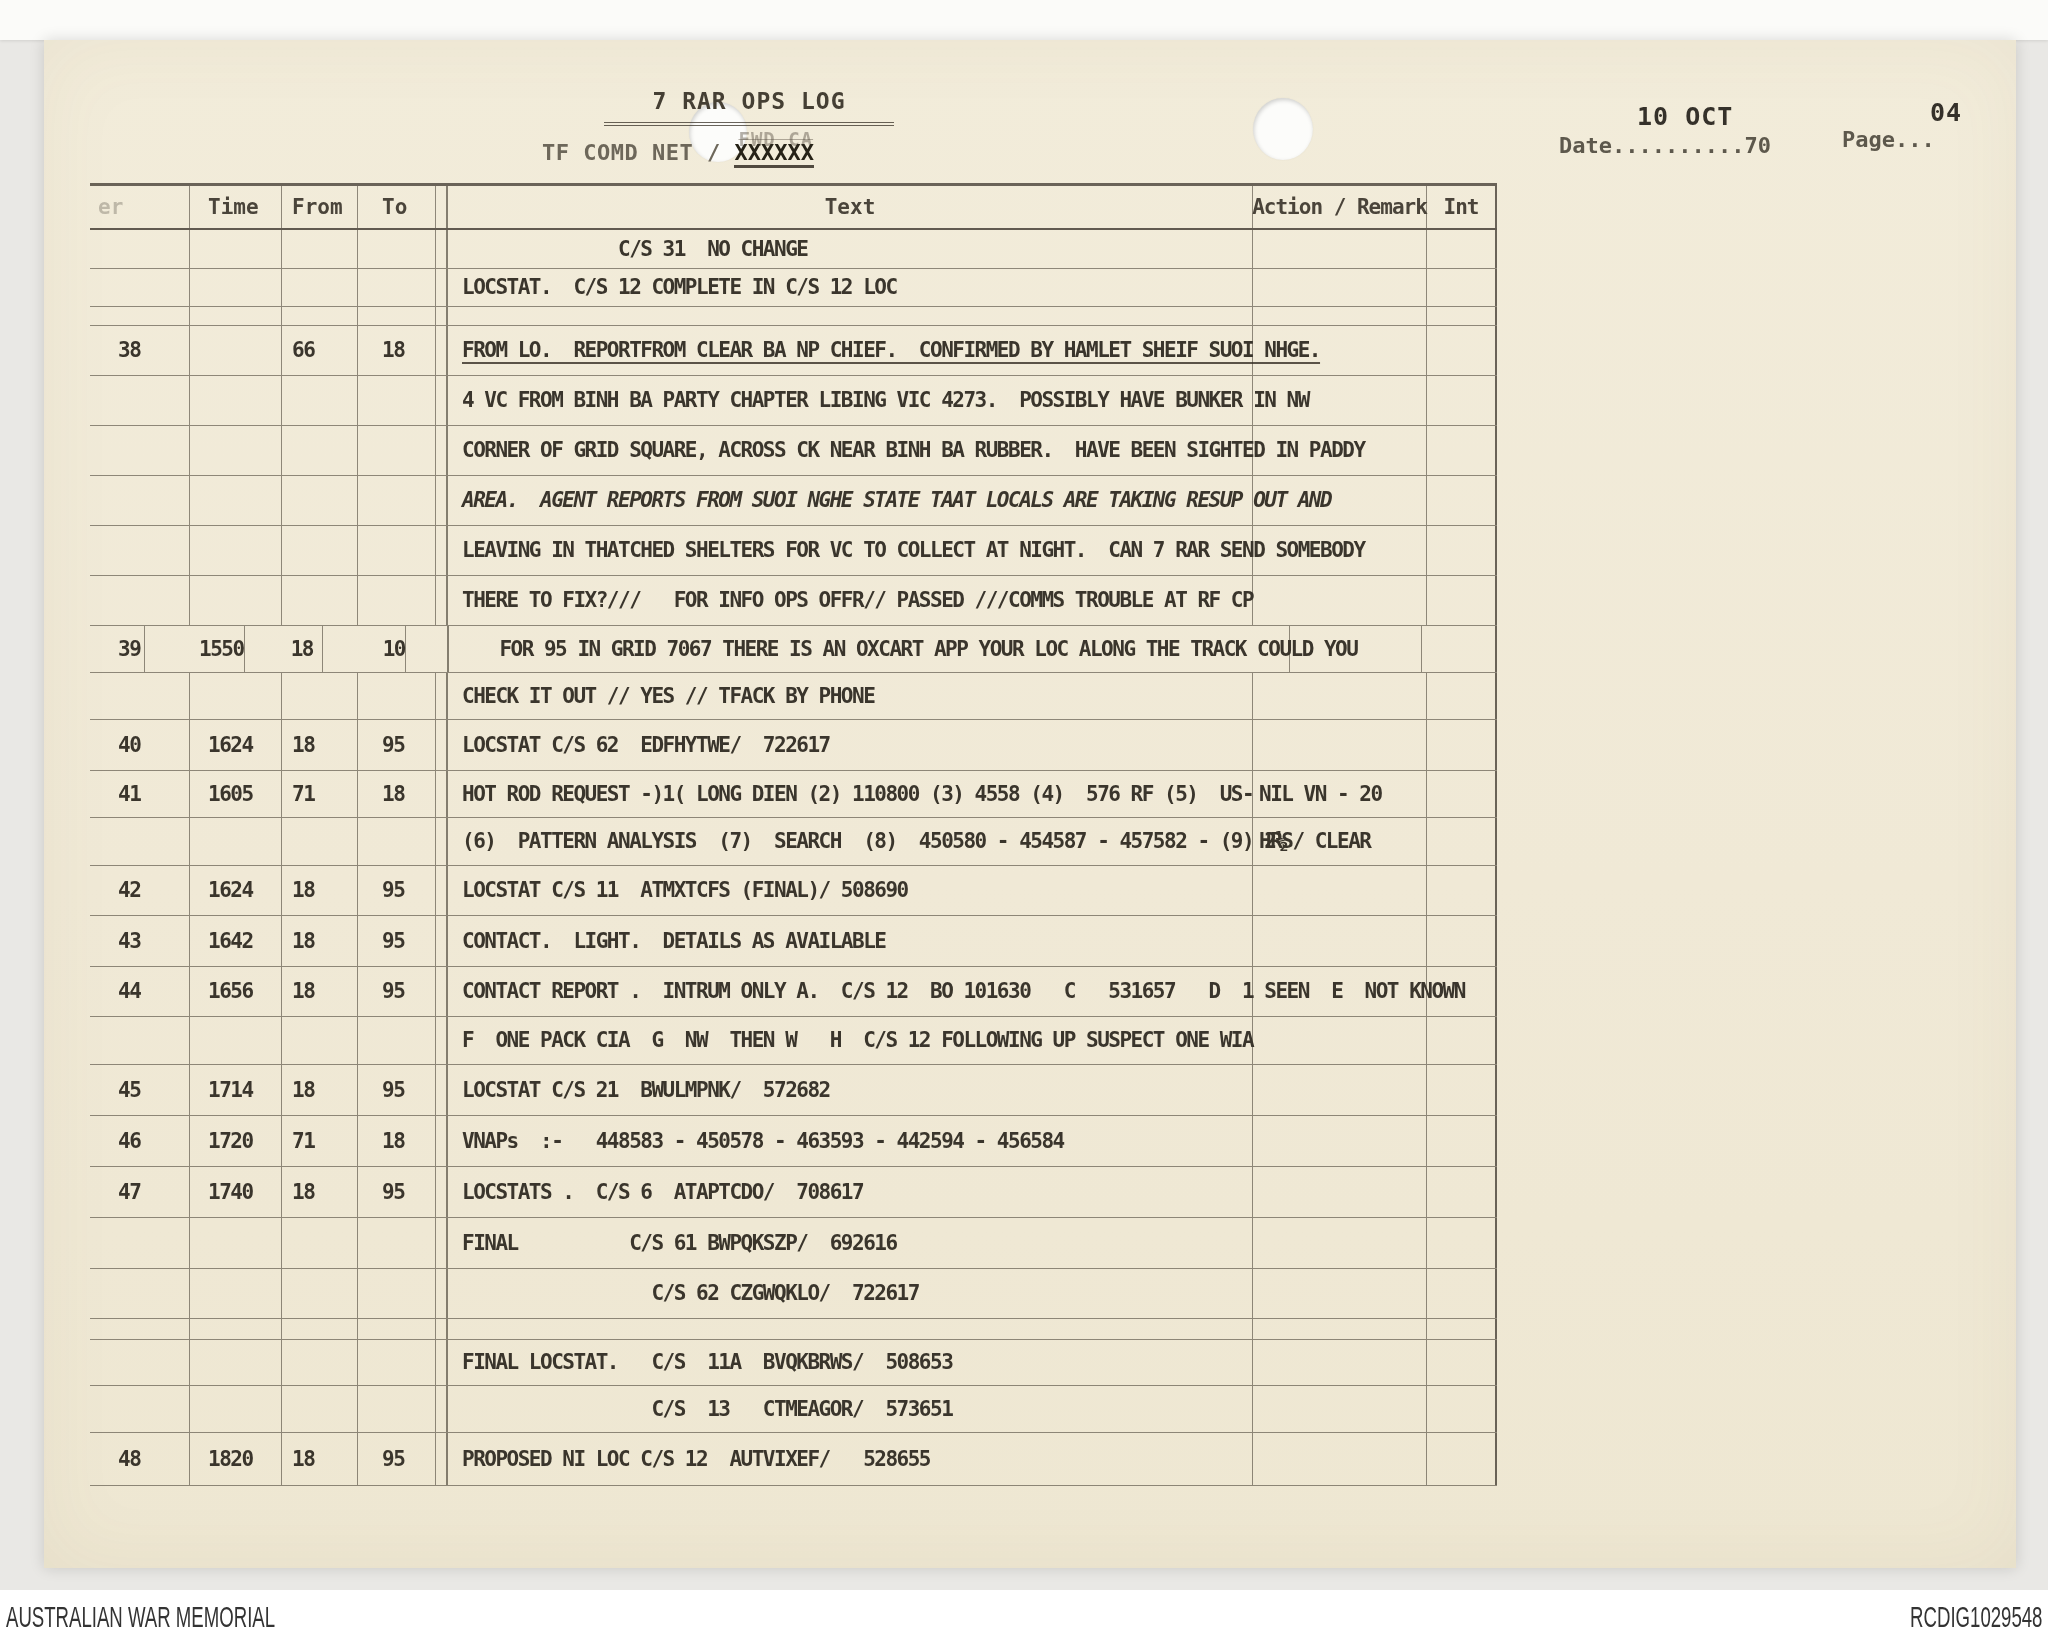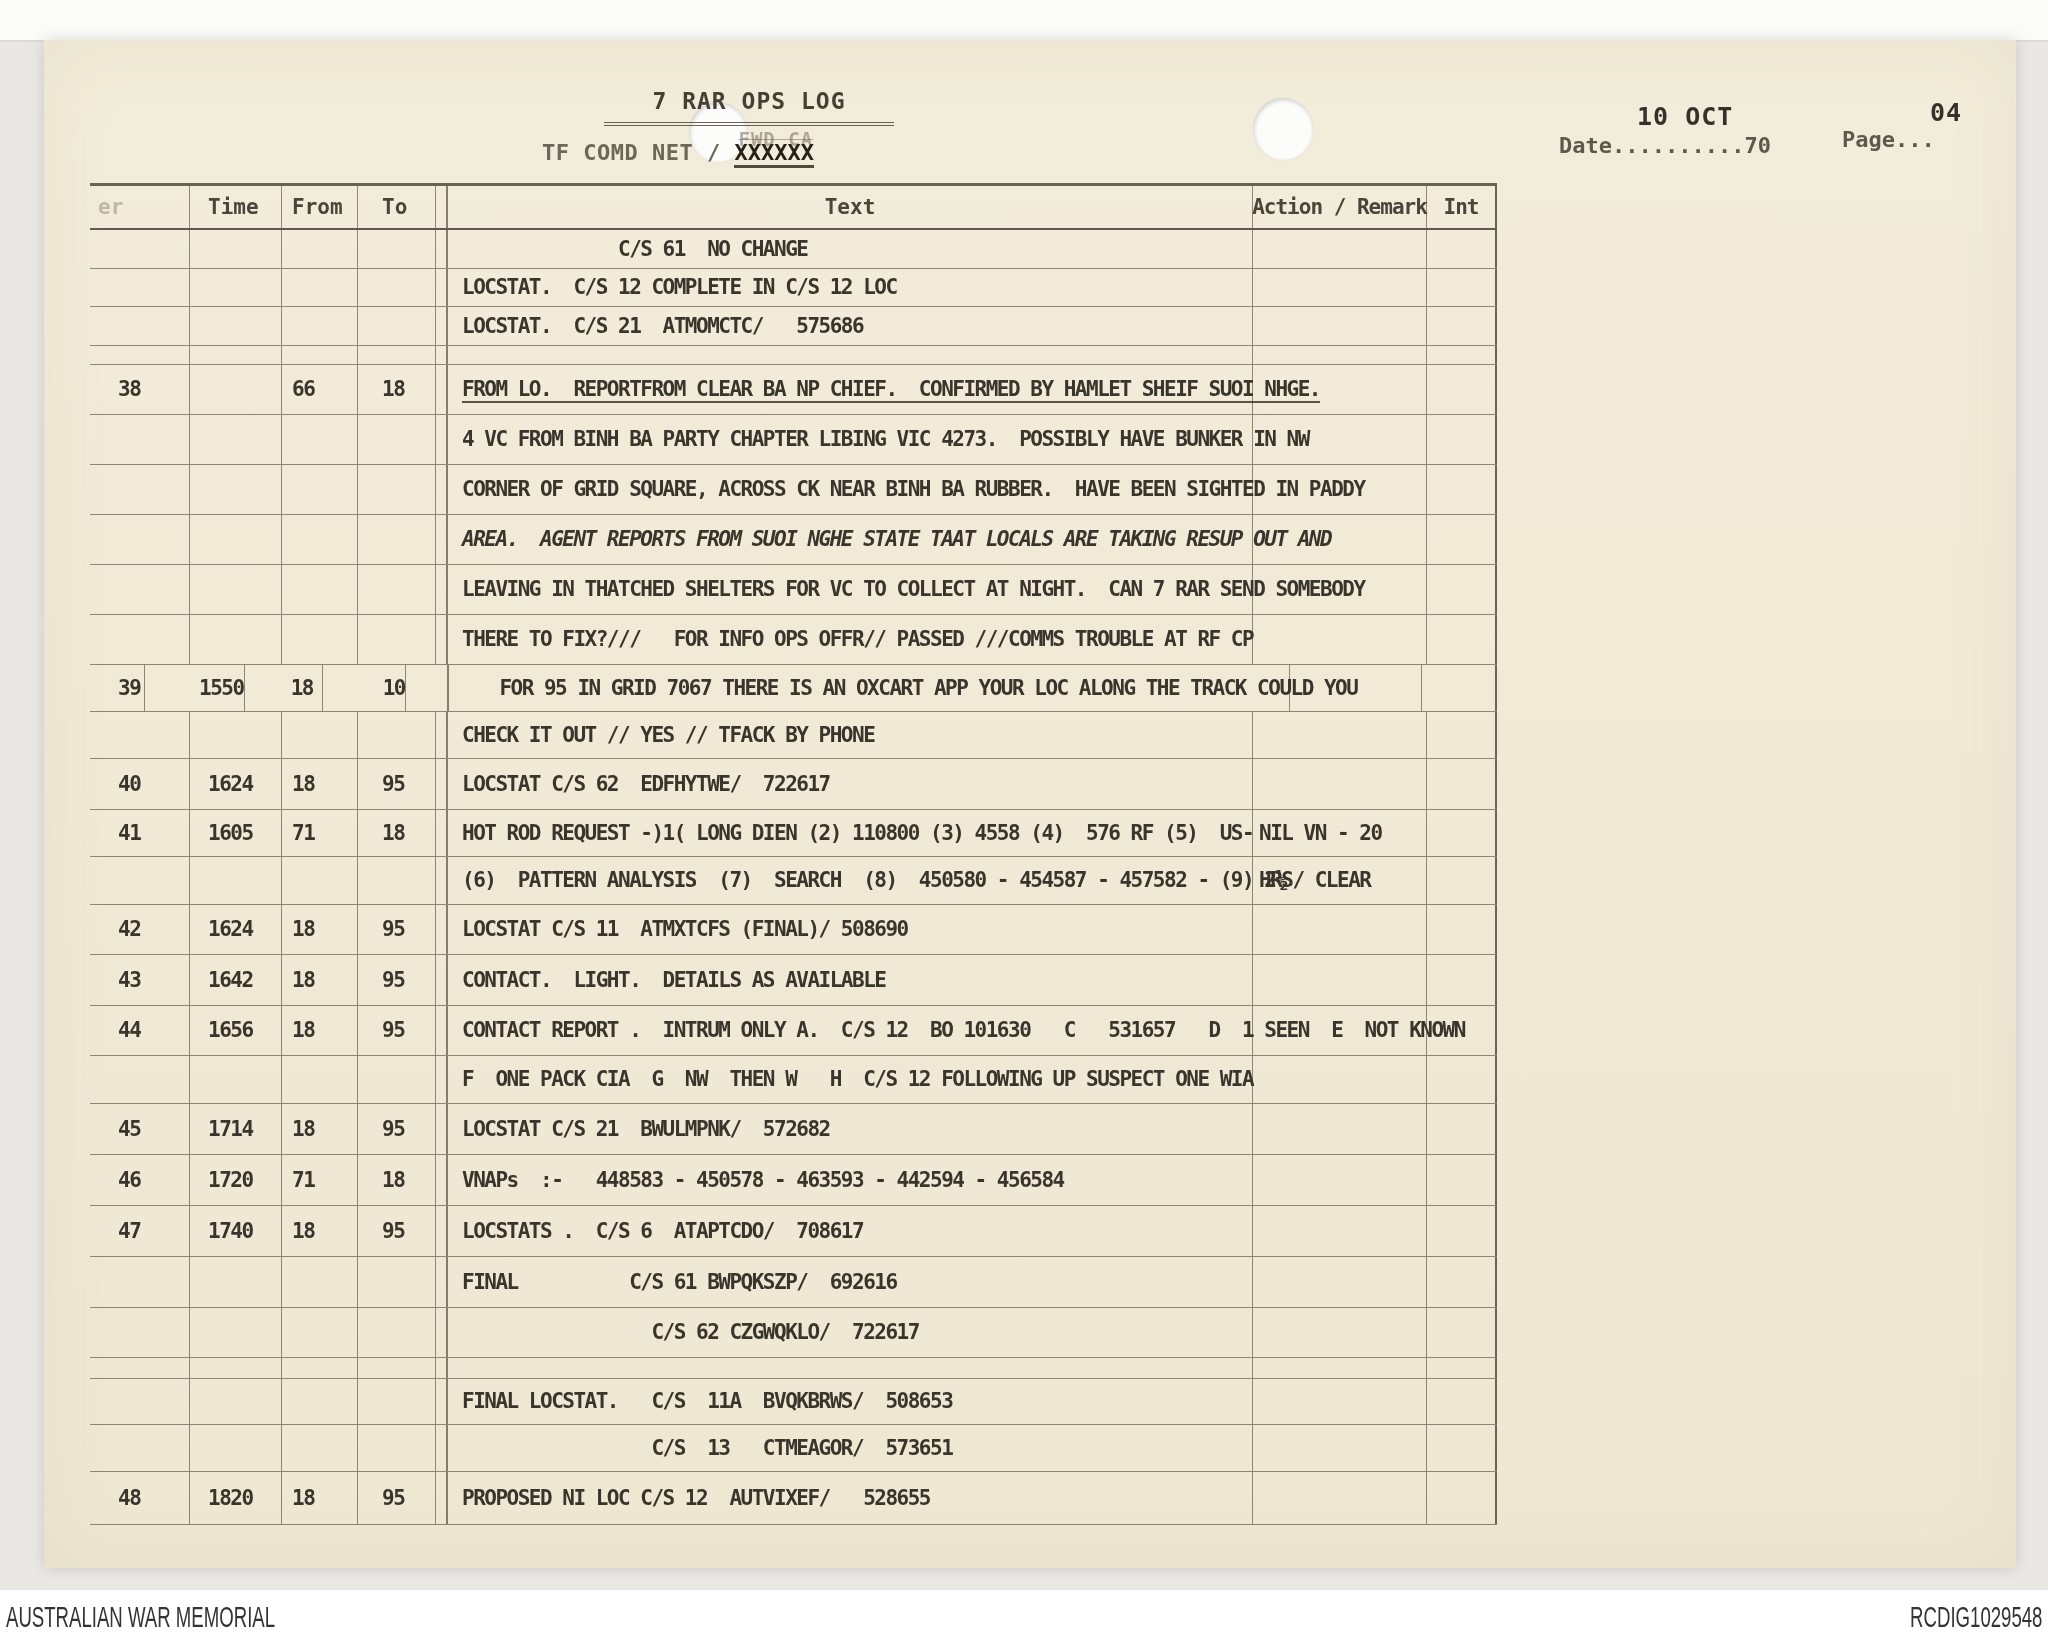--- a/index.html
+++ b/index.html
@@ -157,21 +157,21 @@
               <span></span>
             </div>
     <div class="c from">
               <span></span>
             </div>
     <div class="c to">
               <span></span>
             </div>
     <div class="c gap"></div>
     <div class="c txt">
-              <span>              C/S 61  NO CHANGE</span>
+              <span>              C/S 31  NO CHANGE</span>
             </div>
     <div class="c act">
               <span></span>
             </div>
     <div class="c int">
               <span></span>
             </div>
   </div>
           <div class="row" style="height: 37px;">
     <div class="c ser">
@@ -182,44 +182,20 @@
             </div>
     <div class="c from">
               <span></span>
             </div>
     <div class="c to">
               <span></span>
             </div>
     <div class="c gap"></div>
     <div class="c txt">
               <span>LOCSTAT.  C/S 12 COMPLETE IN C/S 12 LOC</span>
-            </div>
-    <div class="c act">
-              <span></span>
-            </div>
-    <div class="c int">
-              <span></span>
-            </div>
-  </div>
-          <div class="row" style="height: 38px;">
-    <div class="c ser">
-              <span></span>
-            </div>
-    <div class="c time">
-              <span></span>
-            </div>
-    <div class="c from">
-              <span></span>
-            </div>
-    <div class="c to">
-              <span></span>
-            </div>
-    <div class="c gap"></div>
-    <div class="c txt">
-              <span>LOCSTAT.  C/S 21  ATMOMCTC/   575686</span>
             </div>
     <div class="c act">
               <span></span>
             </div>
     <div class="c int">
               <span></span>
             </div>
   </div>
           <div class="row" style="height: 18px;">
     <div class="c ser">

